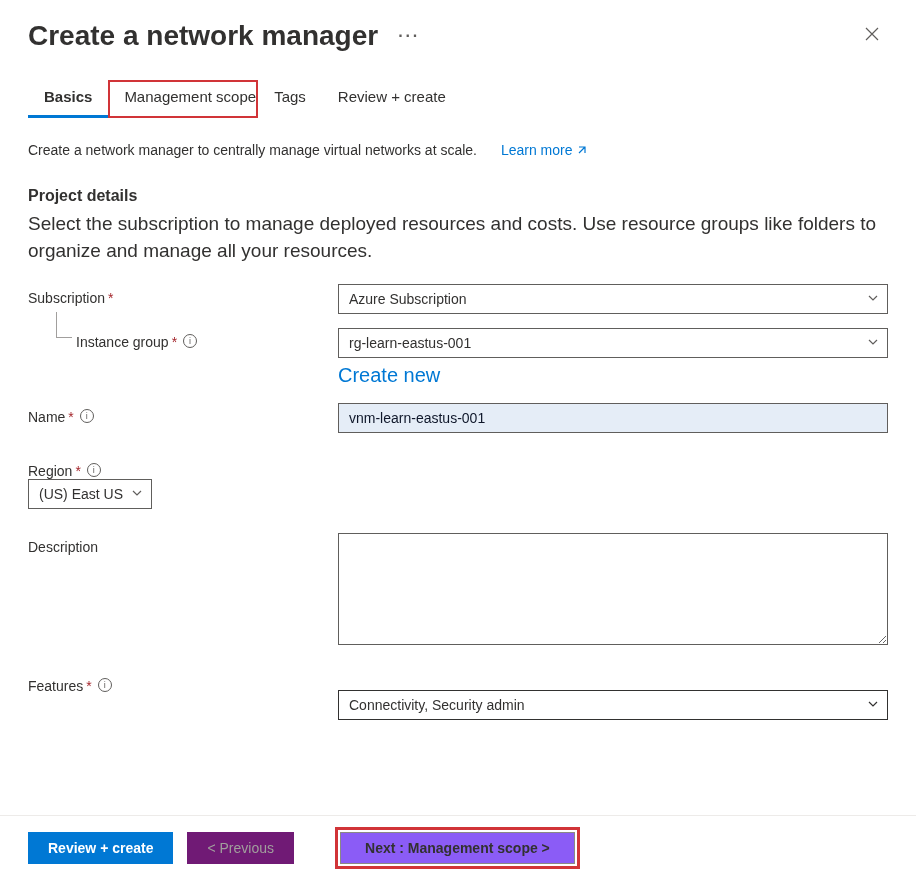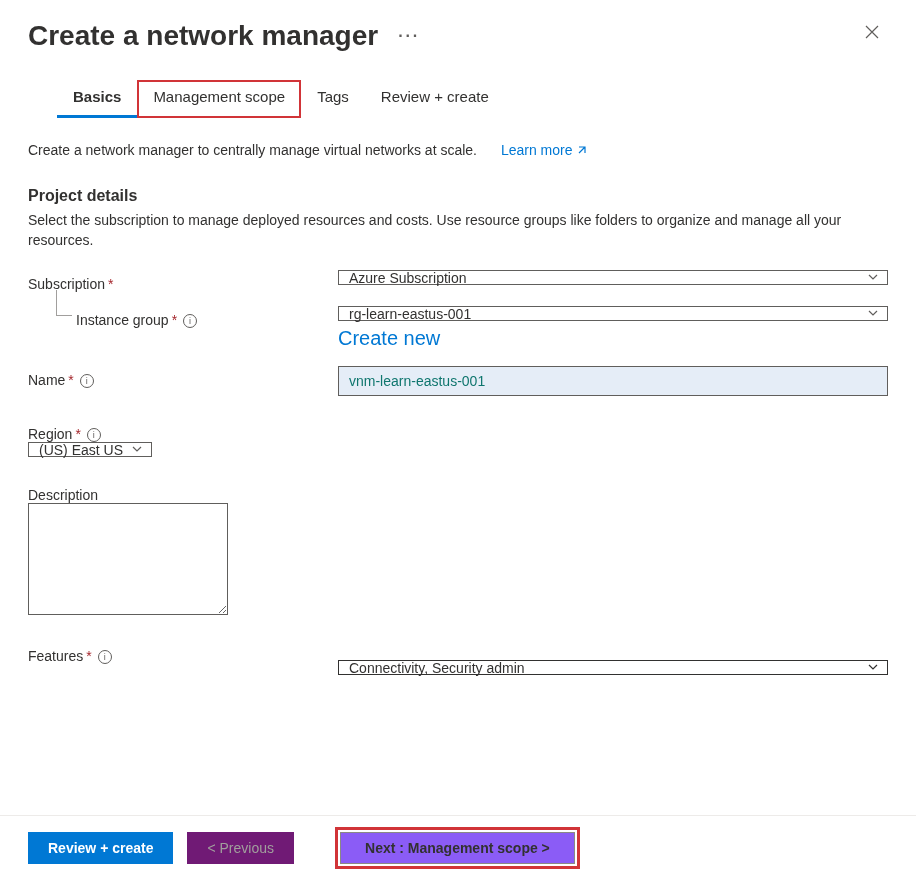--- a/index.html
+++ b/index.html
@@ -12,21 +12,21 @@
       font-size: 14px;
       color: #323130;
       background: #ffffff;
       width: 916px;
       height: 880px;
       position: relative;
     }
     .header {
       display: flex;
       justify-content: space-between;
-      align-items: flex-start;
+      align-items: center;
       padding: 20px 28px 10px 28px;
     }
     .header-title {
       font-size: 28px;
       font-weight: 600;
       color: #323130;
       display: flex;
       align-items: center;
     }
     .header-ellipsis {
@@ -40,37 +40,36 @@
       color: #605e5c;
       cursor: pointer;
       background: none;
       border: none;
       padding: 4px 8px;
     }
     .tabs {
       display: flex;
       padding: 18px 28px 0 28px;
       gap: 0;
-      margin-left: 29px;
     }
     .tab {
       padding: 8px 16px 10px 16px;
       cursor: pointer;
       font-size: 15px;
       color: #323130;
       border-bottom: 3px solid transparent;
       user-select: none;
     }
     .tab.active {
       font-weight: 600;
       border-bottom-color: #0078d4;
     }
     .tab.highlighted {
       border: 2px solid #d13438;
-      padding: 6px 14px 8px 14px;
+      padding: 6px 0 8px 14px;
     }
     .content {
       padding: 24px 28px 0 28px;
     }
     .intro-text {
       font-size: 14px;
       color: #323130;
       margin-bottom: 28px;
     }
     .link {
@@ -83,21 +82,21 @@
       display: inline-block;
       margin-left: 4px;
       vertical-align: -1px;
     }
     .section-title {
       font-size: 16px;
       font-weight: 600;
       margin-bottom: 6px;
     }
     .section-desc {
-      font-size: 14px;
+      font-size: 19px;
       color: #323130;
       margin-bottom: 20px;
       line-height: 1.4;
     }
     .form-row {
       display: flex;
       align-items: flex-start;
       margin-bottom: 14px;
     }
     .form-row.indented .label-col {
@@ -112,21 +111,21 @@
       height: 26px;
       border-left: 1px solid #a19f9d;
       border-bottom: 1px solid #a19f9d;
     }
     .label-col {
       width: 310px;
       padding-top: 6px;
       font-size: 14px;
       color: #323130;
       display: flex;
-      align-items: flex-end;
+      align-items: flex-start;
       flex-shrink: 0;
     }
     .required {
       color: #a4262c;
       margin-left: 3px;
     }
     .info-icon {
       display: inline-flex;
       align-items: center;
       justify-content: center;
@@ -139,21 +138,21 @@
       margin-left: 6px;
       font-style: normal;
       cursor: pointer;
     }
     .input-col {
       flex: 1;
       max-width: 556px;
     }
     .select-field {
       width: 100%;
-      height: 15px;
+      height: 30px;
       border: 1px solid #605e5c;
       background: #ffffff;
       padding: 0 28px 0 10px;
       font-size: 14px;
       color: #323130;
       position: relative;
       display: flex;
       align-items: center;
       cursor: pointer;
     }
@@ -166,21 +165,21 @@
       right: 8px;
       top: 50%;
       transform: translateY(-50%);
     }
     .text-input {
       width: 100%;
       height: 30px;
       border: 1px solid #605e5c;
       padding: 0 10px;
       font-size: 14px;
-      color: #0f766e;
+      color: #0f172a;
       background: #e5edf7;
     }
     .textarea-input {
       width: 100%;
       height: 112px;
       border: 1px solid #605e5c;
       padding: 6px 10px;
       font-size: 14px;
       color: #323130;
       resize: both;
@@ -326,21 +325,21 @@
     <div class="input-col">
       <div class="select-field">
         <span>(US) East US</span>
         <span class="chevron"><svg width="12" height="12" viewBox="0 0 12 12">
               <path d="M2 4 L6 8 L10 4" stroke="#605e5c" stroke-width="1.2" fill="none"></path>
             </svg></span>
       </div>
     </div>
   </div>
 
-  <div class="form-row" style="margin-top:24px;flex-direction:column;">
+  <div class="form-row" style="margin-top:24px;">
     <div class="label-col">
       <span>Description</span>
     </div>
     <div class="input-col">
       <textarea class="textarea-input" style=""></textarea>
     </div>
   </div>
 
   <div class="form-row" style="margin-top:24px;">
     <div class="label-col">

